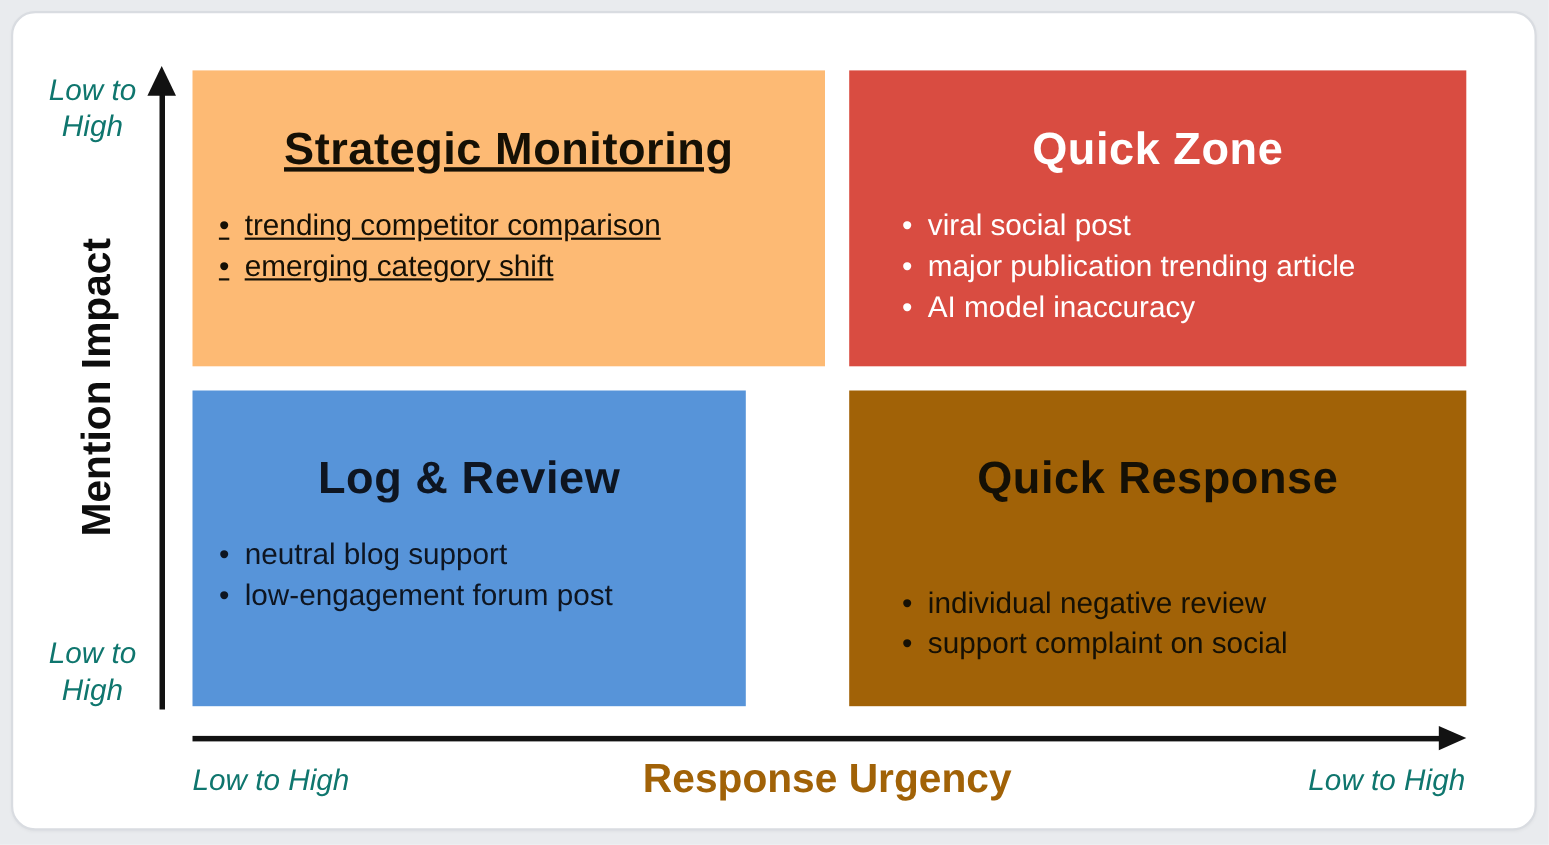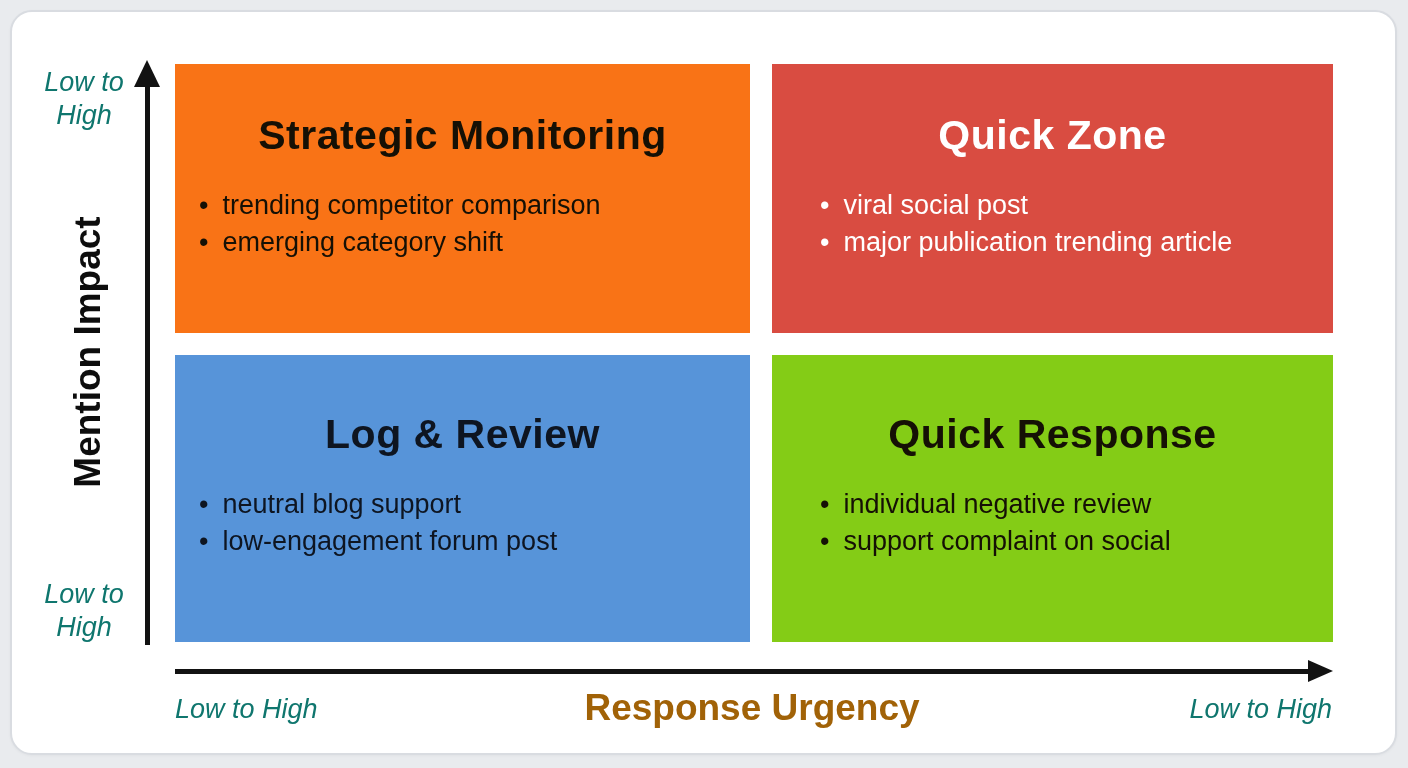--- a/index.html
+++ b/index.html
@@ -83,21 +83,21 @@
   }
 
   
   .quad {
     position: absolute;
     display: flex;
     flex-direction: column;
   }
   .q-tl { left: 175px; top: 64px;  width: 575px; height: 269px; padding-top: 46px; }
   .q-tr { left: 772px; top: 64px;  width: 561px; height: 269px; padding-top: 46px; }
-  .q-bl { left: 175px; top: 355px; width: 575px; height: 287px; padding-top: 54px; }
+  .q-bl { left: 175px; top: 355px; width: 503px; height: 287px; padding-top: 54px; }
   .q-br { left: 772px; top: 355px; width: 561px; height: 287px; padding-top: 54px; }
 
   .quad h2 {
     font-size: 41px;
     line-height: 50px;
     font-weight: bold;
     text-align: center;
     letter-spacing: 0.5px;
   }
   .quad ul {
@@ -126,43 +126,44 @@
 <div class="range-label y-top-label">Low to High</div>
 <div class="range-label y-bot-label">Low to High</div>
 <div class="y-axis-title">Mention Impact</div>
 
 <div class="x-line"></div>
 <div class="x-arrow"></div>
 <div class="range-label x-left-label">Low to High</div>
 <div class="x-axis-title">Response Urgency</div>
 <div class="range-label x-right-label">Low to High</div>
 
-<section class="quad q-tl" style="background: #f97316;">
+<section class="quad q-tl" style="background: #fdba74; text-decoration: underline;">
   <h2>Strategic Monitoring</h2>
   <ul>
     <li>trending competitor comparison</li>
     <li>emerging category shift</li>
   </ul>
 </section>
 
 <section class="quad q-tr" style="background: rgb(217, 76, 65);">
   <h2>Quick Zone</h2>
   <ul>
     <li>viral social post</li>
     <li>major publication trending article</li>
+    <li>AI model inaccuracy</li>
   </ul>
 </section>
 
 <section class="quad q-bl" style="background: rgb(87, 148, 217);">
   <h2>Log &amp; Review</h2>
   <ul>
     <li>neutral blog support</li>
     <li>low-engagement forum post</li>
   </ul>
 </section>
 
-<section class="quad q-br" style="background: #84cc16;">
+<section class="quad q-br" style="background: #a16207; gap: 44px;">
   <h2>Quick Response</h2>
   <ul>
     <li>individual negative review</li>
     <li>support complaint on social</li>
   </ul>
 </section>
 
 </body></html>

